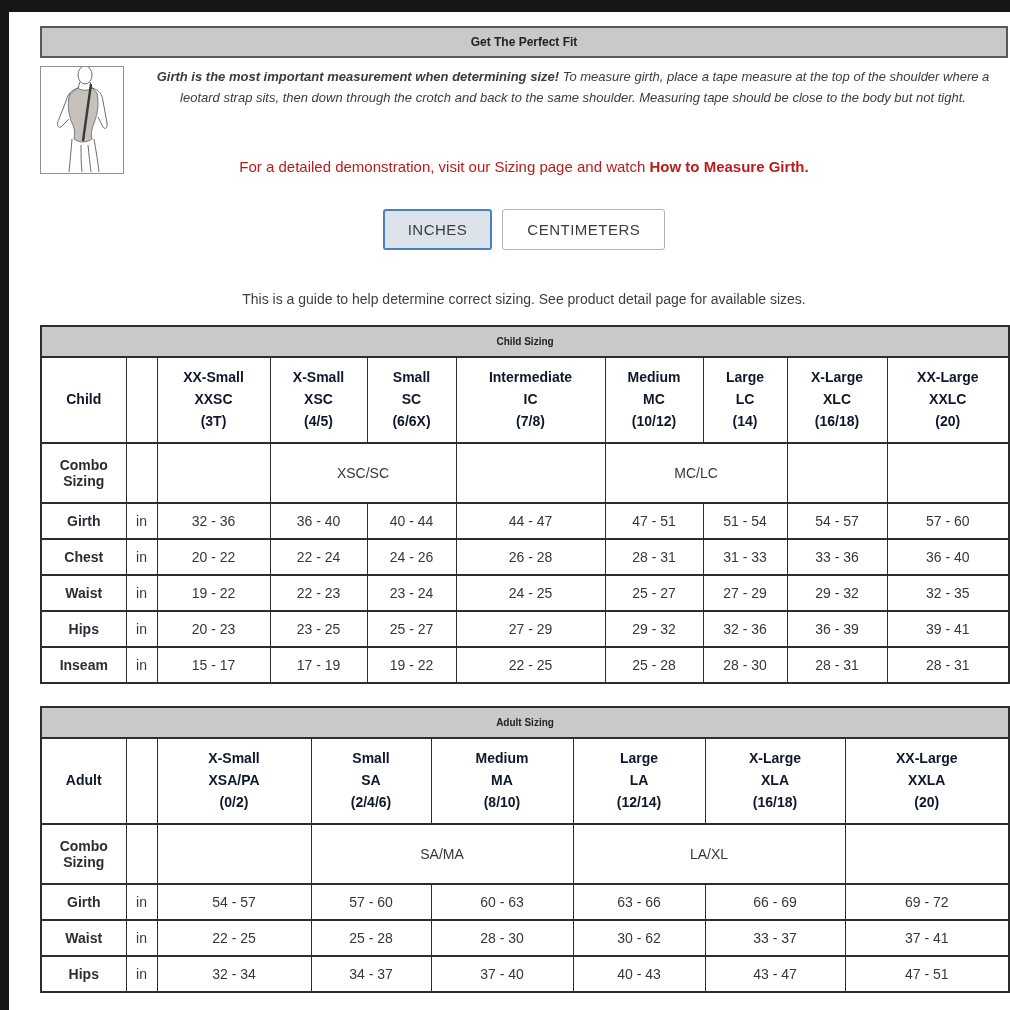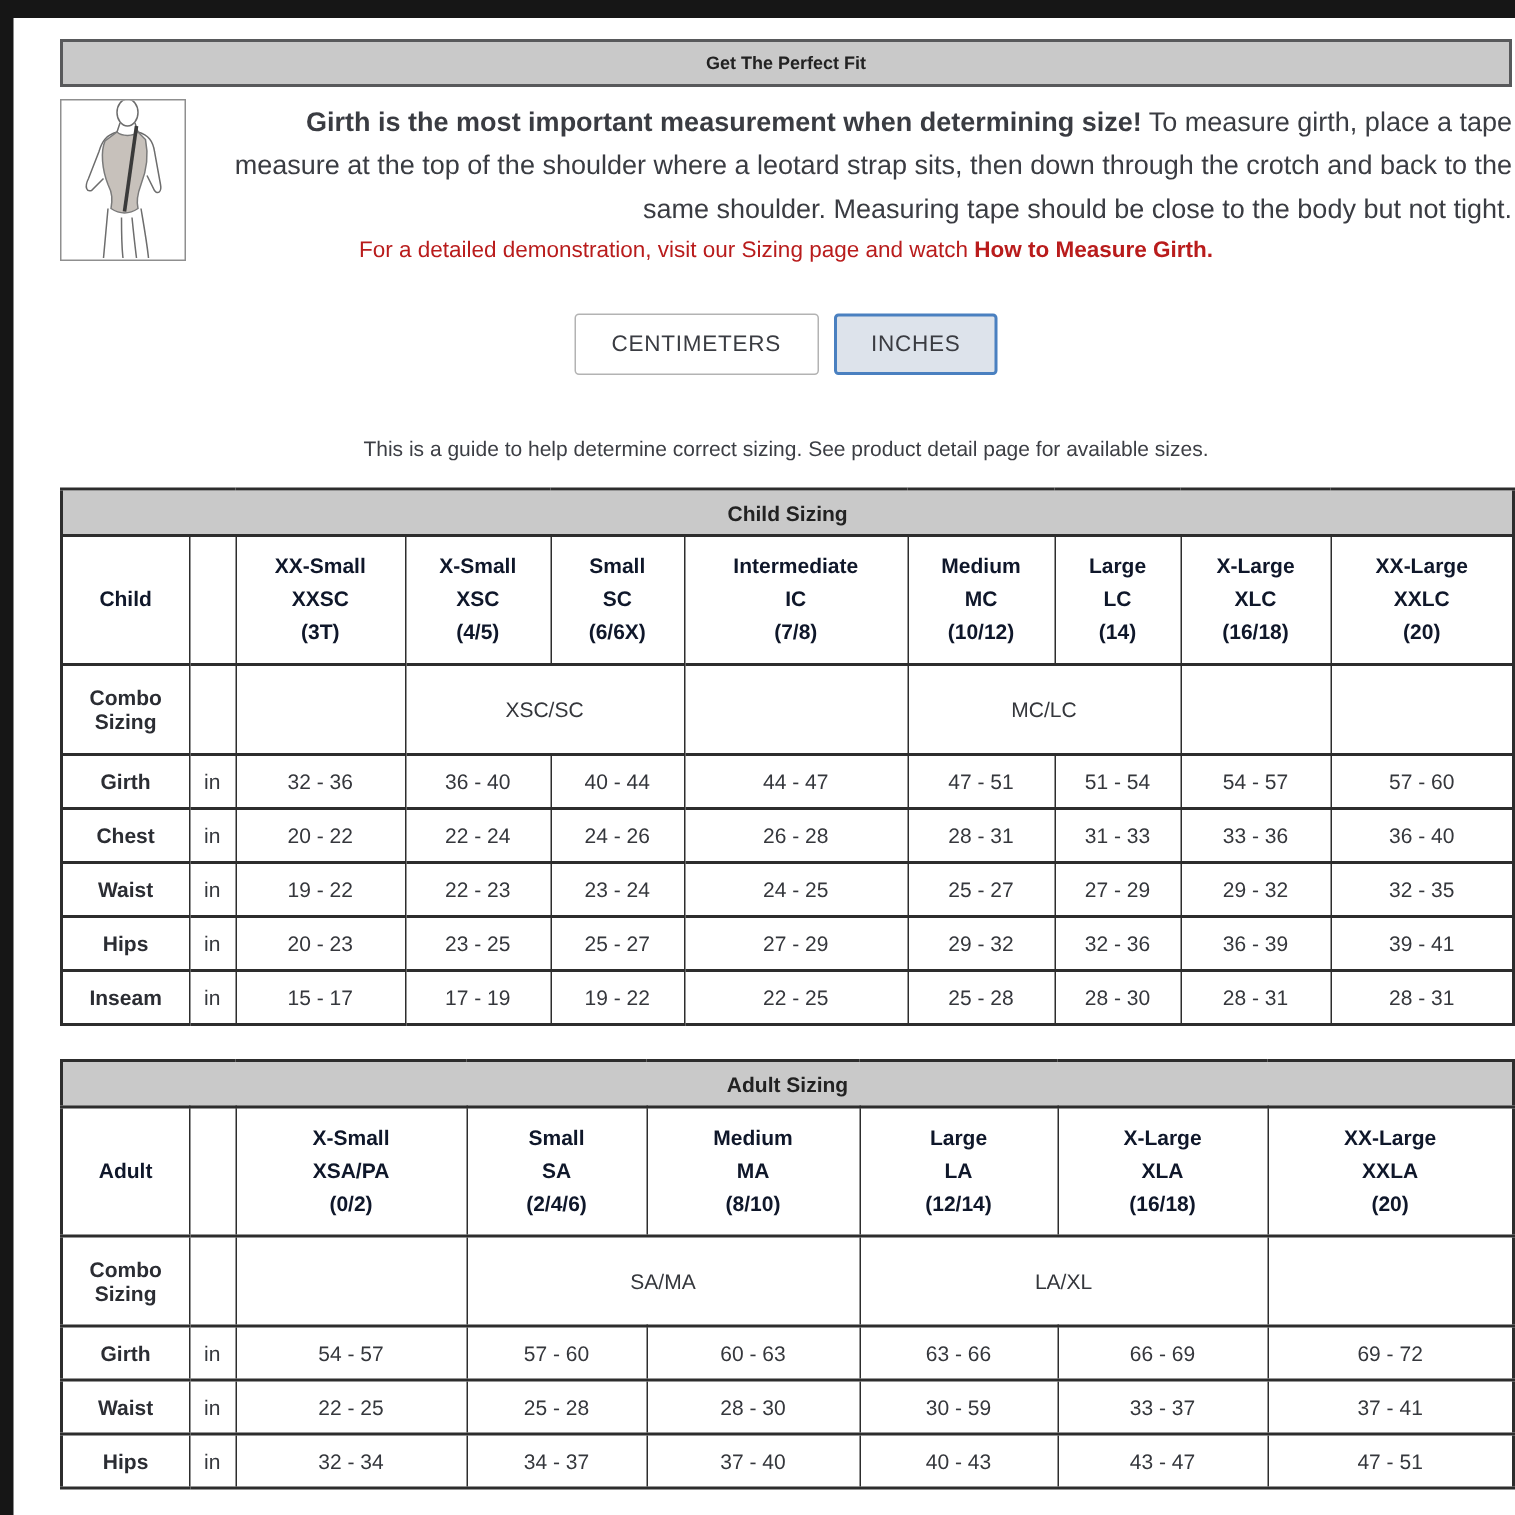--- a/index.html
+++ b/index.html
@@ -18,21 +18,21 @@
     border:2px solid #58595b; background:#c9c9c9;
     text-align:center; font-weight:bold; font-size:12px; color:#222;
     padding:7px 0;
   }
 
   .intro-row { display:flex; gap:14px; margin-top:6px; align-items:flex-start; }
   .figure-box {
     width:84px; height:108px; border:1px solid #8f8f8f; box-sizing:border-box;
     background:#fff; flex-shrink:0; margin-top:2px;
   }
-  .intro-text { flex:1; text-align:right; font-size:18px; line-height:1.6; color:#3a3c42; padding-top:3px; }
+  .intro-text { flex:1; text-align:center; font-size:13px; line-height:1.6; color:#3a3c42; padding-top:3px;font-style:italic; }
 
   .demo-line { text-align:center; font-size:15px; color:#b91c1c; margin-top:-16px; }
 
   .btn-row { display:flex; justify-content:center; gap:10px; margin-top:34px; }
   .unit-btn {
     font-family:"Liberation Sans", sans-serif;
     font-size:15px; color:#3a3c42; letter-spacing:0.5px;
     padding:11px 24px; background:#ffffff; border:1px solid #b3b3b3;
     border-radius:3px; cursor:pointer;
   }
@@ -46,21 +46,21 @@
   .table-wrap + .table-wrap { margin-top:22px; }
 
   table.size-table {
     border-collapse:collapse; table-layout:fixed; width:968px;
     font-size:14px; color:#35373c; border:2px solid #2d2d2d;
   }
   table.size-table td {
     border:1px solid #2d2d2d; border-top-width:2px; border-bottom-width:2px;
     text-align:center; vertical-align:middle; padding:2px 3px; overflow:hidden;
   }
-  td.table-title { background:#c9c9c9; font-weight:bold; height:25px; font-size:14px; color:#222; }
+  td.table-title { background:#c9c9c9; font-weight:bold; height:25px; font-size:10px; color:#222; }
   tr.head-row td { height:80px; font-weight:bold; white-space:pre-line; line-height:1.55; color:#0f172a; }
   tr.combo-row td { height:54px; font-weight:normal; }
   tr.combo-row td.lbl { font-weight:bold; color:#2b2d33; }
   tr.data-row td { height:30px; }
   td.lbl { font-weight:bold; color:#2b2d33; }
   td.unit, td.val, td.combo { font-weight:normal; }
 </style>
 </head>
 <body>
 
@@ -89,22 +89,22 @@
     <div class="intro-text">
       <b>Girth is the most important measurement when determining size!</b><span> To measure girth, place a tape measure at the top of the shoulder where a leotard strap sits, then down through the crotch and back to the same shoulder. Measuring tape should be close to the body but not tight.</span>
     </div>
   </div>
 
   <div class="demo-line">
     <span>For a detailed demonstration, visit our Sizing page and watch </span><b>How to Measure Girth.</b>
   </div>
 
   <div class="btn-row">
+    <button class="unit-btn selected">INCHES</button>
     <button class="unit-btn">CENTIMETERS</button>
-    <button class="unit-btn selected">INCHES</button>
   </div>
 
   <div class="note-line">This is a guide to help determine correct sizing. See product detail page for available sizes.</div>
 
   <div class="table-wrap" id="child-table-mount">
       <table class="size-table">
         <colgroup>
           <col style="width: 85px;">
           <col style="width: 31px;">
           <col style="width: 113px;">
@@ -276,21 +276,21 @@
             <td class="val">63 - 66</td>
             <td class="val">66 - 69</td>
             <td class="val">69 - 72</td>
           </tr>
           <tr class="data-row">
             <td class="lbl">Waist</td>
             <td class="unit">in</td>
             <td class="val">22 - 25</td>
             <td class="val">25 - 28</td>
             <td class="val">28 - 30</td>
-            <td class="val">30 - 59</td>
+            <td class="val">30 - 62</td>
             <td class="val">33 - 37</td>
             <td class="val">37 - 41</td>
           </tr>
           <tr class="data-row">
             <td class="lbl">Hips</td>
             <td class="unit">in</td>
             <td class="val">32 - 34</td>
             <td class="val">34 - 37</td>
             <td class="val">37 - 40</td>
             <td class="val">40 - 43</td>

